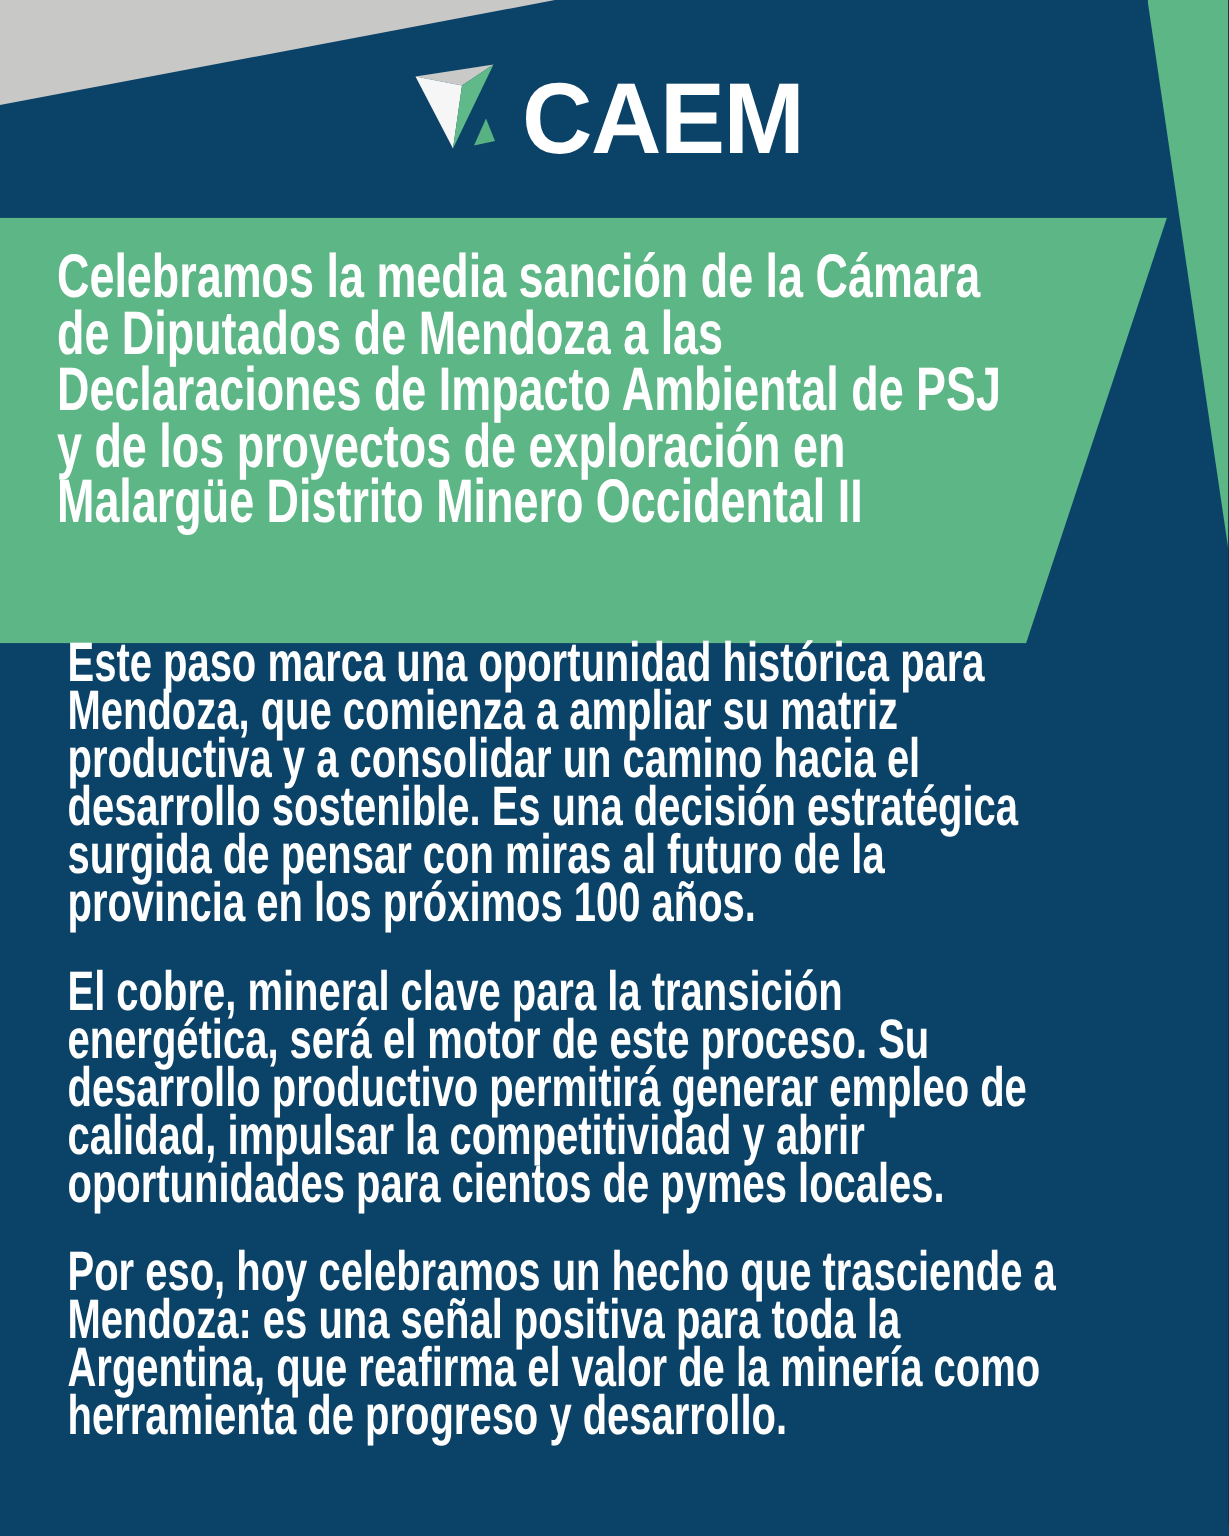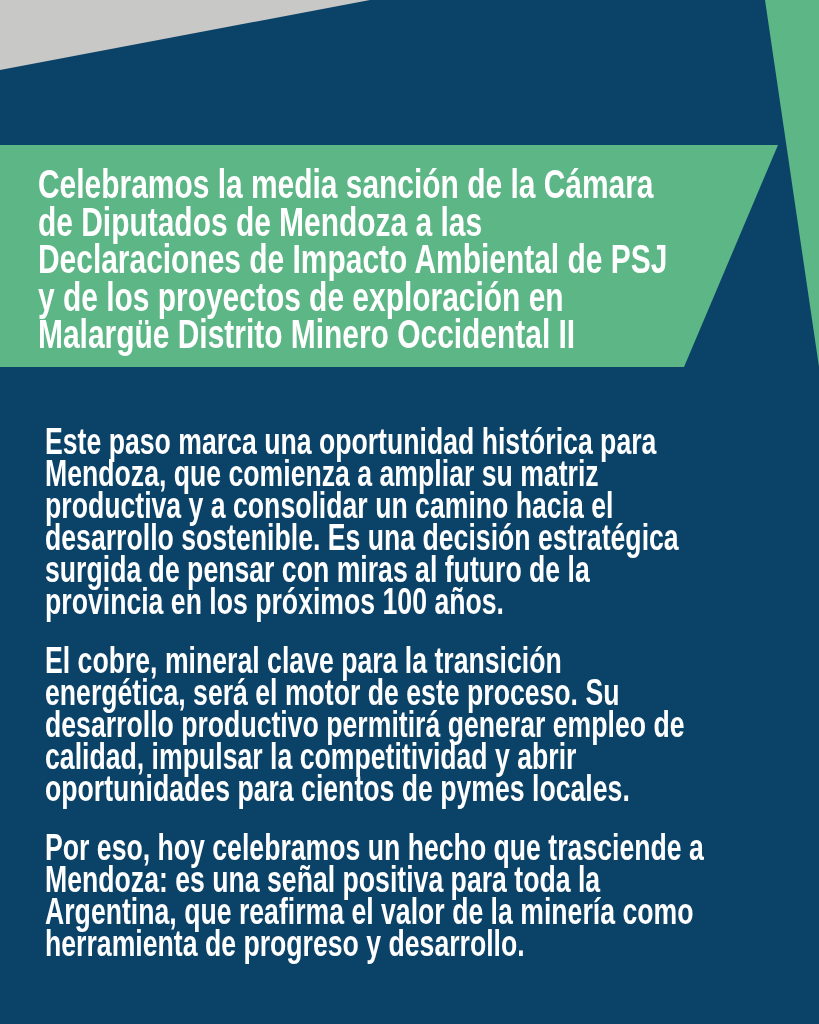--- a/index.html
+++ b/index.html
@@ -25,21 +25,21 @@
   .logo-icon { position:absolute; left:276px; top:42px; }
   .logo-text {
     position:absolute; left:348px; top:46px;
     font-size:67px; font-weight:bold; line-height:1;
     letter-spacing:-1px; color:#FFFFFF;
     transform:scaleX(0.97); transform-origin:0 0;
     white-space:nowrap;
   }
   
   .banner {
-    position:absolute; left:0; top:145px; width:790px; height:222px;
+    position:absolute; left:0; top:145px; width:790px; height:284px;
     background:#5CB685;
     clip-path:polygon(0 0, 778px 0, 684px 100%, 0 100%);
   }
   .banner-inner {
     position:absolute; left:38px; top:21px;
     transform:scaleX(0.73); transform-origin:0 0;
   }
   .hl {
     font-size:41px; font-weight:bold; line-height:37.5px;
     color:#FFFFFF; white-space:nowrap;
@@ -57,20 +57,29 @@
   }
 </style>
 </head>
 <body>
 
 <div class="canvas">
 
   <div class="tri-gray"></div>
   <div class="wedge"></div>
 
+  <div class="logo">
+    <svg class="logo-icon" width="56" height="60" viewBox="0 0 56 60">
+      <polygon points="1,9 53,1 32,15" fill="#C9C9C8"></polygon>
+      <polygon points="1,9 32,15 26,57" fill="#F5F6F5"></polygon>
+      <polygon points="32,15 53,1 26,57" fill="#5FB988"></polygon>
+      <polygon points="48,37 40,55 54,52" fill="#58B181"></polygon>
+    </svg>
+    <div class="logo-text">CAEM</div>
+  </div>
 
   <div class="banner">
     <div class="banner-inner">
       <div class="hl">Celebramos la media sanción de la Cámara</div>
       <div class="hl">de Diputados de Mendoza a las</div>
       <div class="hl">Declaraciones de Impacto Ambiental de PSJ</div>
       <div class="hl">y de los proyectos de exploración en</div>
       <div class="hl">Malargüe Distrito Minero Occidental II</div>
     </div>
   </div>

